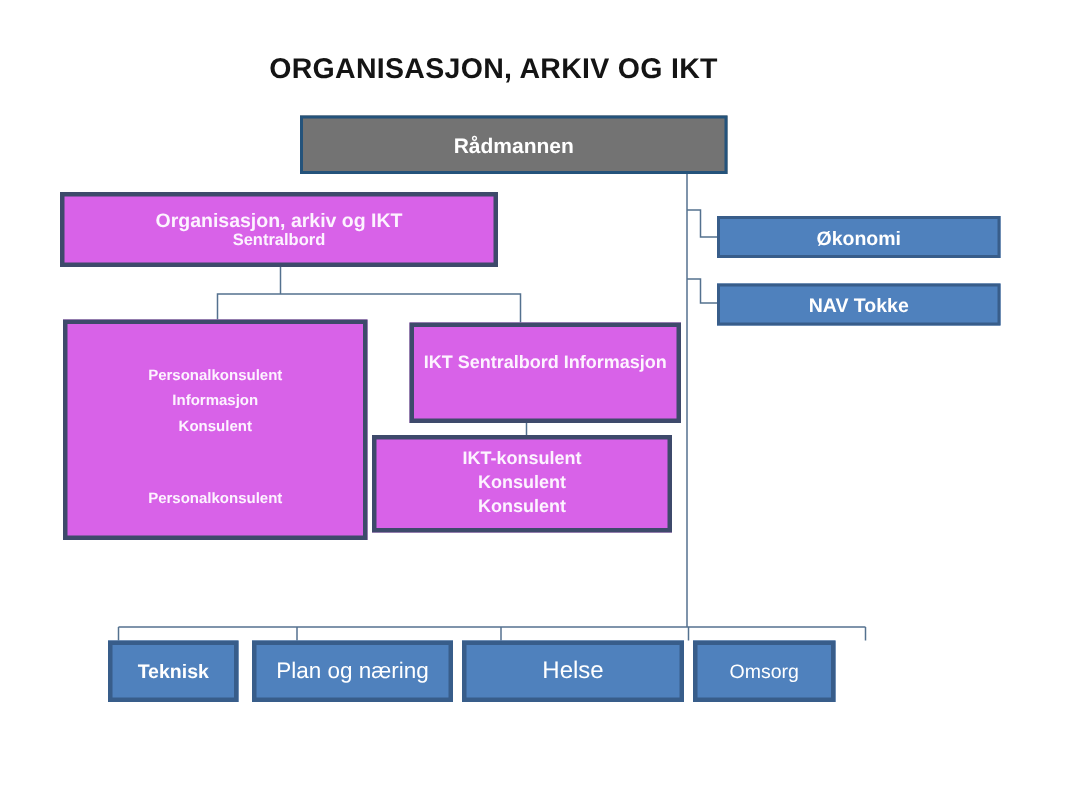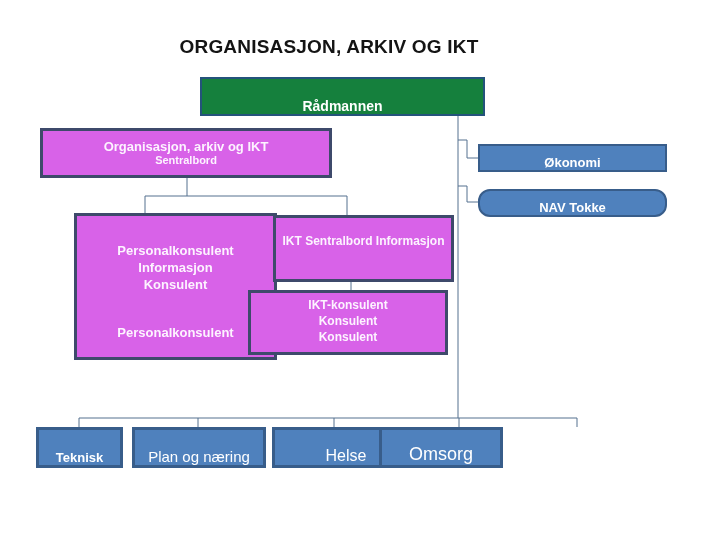--- a/index.html
+++ b/index.html
@@ -12,45 +12,45 @@
   .title {
     position:absolute; left:0; top:36px; width:658px; text-align:center;
     font-size:19px; font-weight:bold; color:#141414; letter-spacing:0.2px;
   }
   .box {
     position:absolute; box-sizing:border-box; z-index:1;
     display:flex; align-items:center; justify-content:center;
     text-align:center; color:#ffffff;
   }
   .blue-root {
-    background:#15803d; border:2px solid #24537b;
-    font-size:14px; font-weight:bold;align-items:flex-end;
+    background:#737373; border:2px solid #24537b;
+    font-size:14px; font-weight:bold;
   }
   .blue-dept {
-    background:#4f81bd; border:3px solid #385d8a;align-items:flex-end;
+    background:#4f81bd; border:3px solid #385d8a;
   }
   .magenta {
     background:#d862e8; border:3px solid #3e4a6b;
     font-weight:bold; color:#fdf3ff;
   }
   #radmannen  { left:200px; top:77px;  width:285px; height:39px; }
   #orgunit    { left:40px;  top:128px; width:292px; height:50px; flex-direction:column; }
   #orgunit .l1 { font-size:13px; line-height:15px; }
   #orgunit .l2 { font-size:11px; line-height:13px; }
   #okonomi    { left:478px; top:144px; width:189px; height:28px; border-width:2px; font-size:13px; font-weight:bold; }
-  #navtokke   { left:478px; top:189px; width:189px; height:28px; border-width:2px; font-size:13px; font-weight:bold;border-radius:12px; }
-  #personal   { left:42px;  top:213px; width:203px; height:147px; display:block; padding-top:26px; font-size:13px; line-height:17px;margin-left:32px; }
+  #navtokke   { left:478px; top:189px; width:189px; height:28px; border-width:2px; font-size:13px; font-weight:bold; }
+  #personal   { left:42px;  top:213px; width:203px; height:147px; display:block; padding-top:26px; font-size:10px; line-height:17px; }
   #personal .gap { margin-top:31px; }
   #iktbox     { left:273px; top:215px; width:181px; height:67px; display:block; padding-top:15px; font-size:12px; line-height:17px; }
   #iktsub     { left:248px; top:290px; width:200px; height:65px; display:block; padding-top:4px; font-size:12px; line-height:16px; }
-  .dept { top:427px; height:41px; }
+  .dept { top:427px; height:41px;margin-left:36px; }
   #dept-teknisk  { left:36px;  width:87px;  font-size:13px; font-weight:bold; }
   #dept-plan     { left:132px; width:134px; font-size:15px; font-weight:normal; }
   #dept-helse    { left:272px; width:148px; font-size:16px; font-weight:normal; }
-  #dept-omsorg   { left:379px; width:124px; font-size:18px; font-weight:normal; }
+  #dept-omsorg   { left:426px; width:95px; font-size:13px; font-weight:normal; }
   #dept-oppvekst { left:522px; width:111px; font-size:14px; font-weight:normal; }
   .footer {
     position:absolute; left:10px; top:489px; width:710px; text-align:center;
     font-size:11px; color:#8c8c8c; z-index:1;
   }
 </style>
 </head>
 <body>
 
 <div id="slide">

